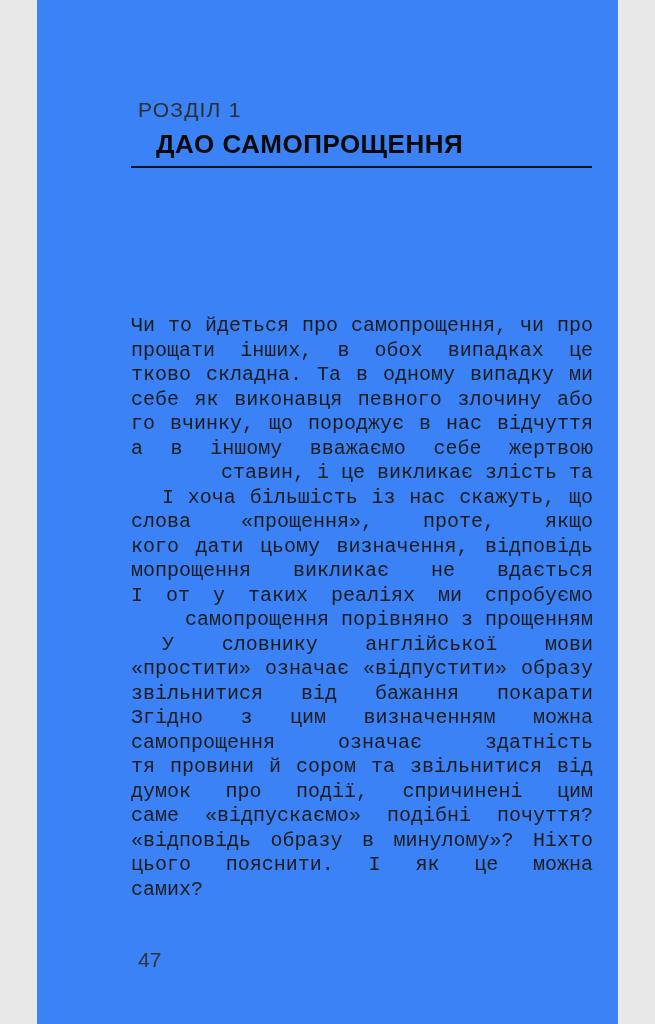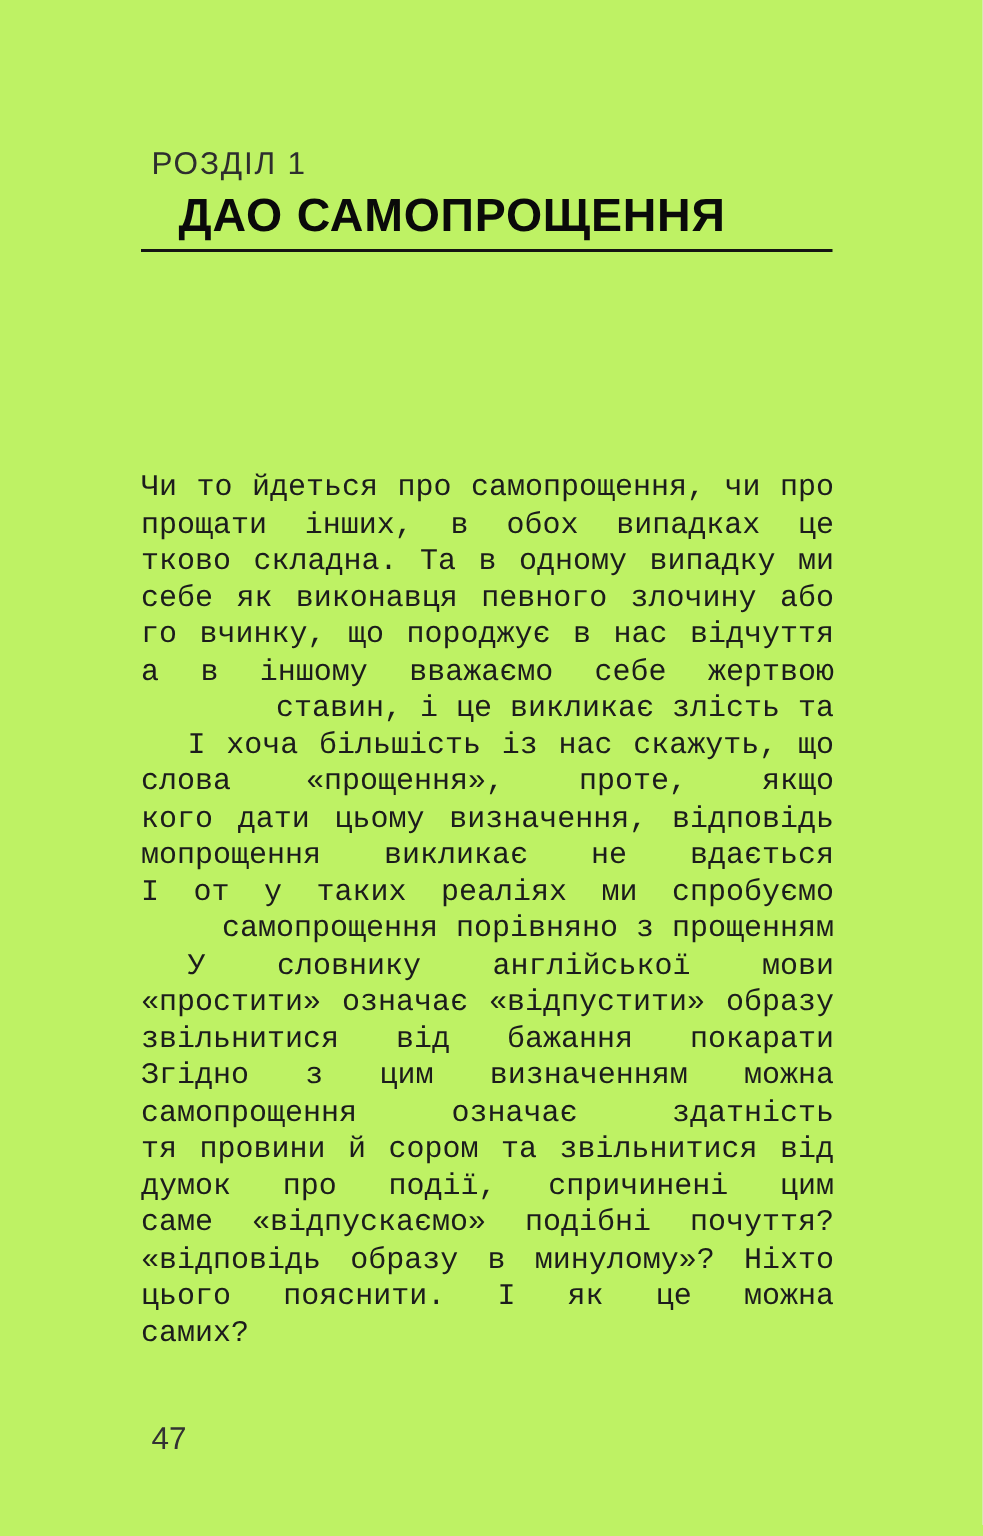--- a/index.html
+++ b/index.html
@@ -2,24 +2,24 @@
 <html><head>
 <meta charset="utf-8">
 <style>
   html, body {
     margin: 0;
     padding: 0;
     background: #e8e8e8;
   }
   .page {
     position: relative;
-    width: 655px;
+    width: 581px;
     height: 1024px;
     margin: 0 auto;
-    background: #bef264;
+    background: #3b82f6;
     overflow: hidden;
   }
   .chapter-label {
     position: absolute;
     left: 101px;
     top: 98px;
     font-family: "Liberation Sans", sans-serif;
     font-weight: 300;
     font-size: 21px;
     letter-spacing: 1.2px;
@@ -30,21 +30,21 @@
     position: absolute;
     left: 94px;
     top: 127px;
     width: 461px;
     border-bottom: 2px solid #141414;
     padding-bottom: 5px;
   }
   .chapter-title {
     font-family: "Liberation Sans", sans-serif;
     font-weight: 900;
-    font-size: 31px;
+    font-size: 26px;
     line-height: 34px;
     letter-spacing: 0.5px;
     color: #0a0a0a;
     padding-left: 25px;
     white-space: nowrap;
   }
   .body-text {
     position: absolute;
     left: 94px;
     top: 314px;

